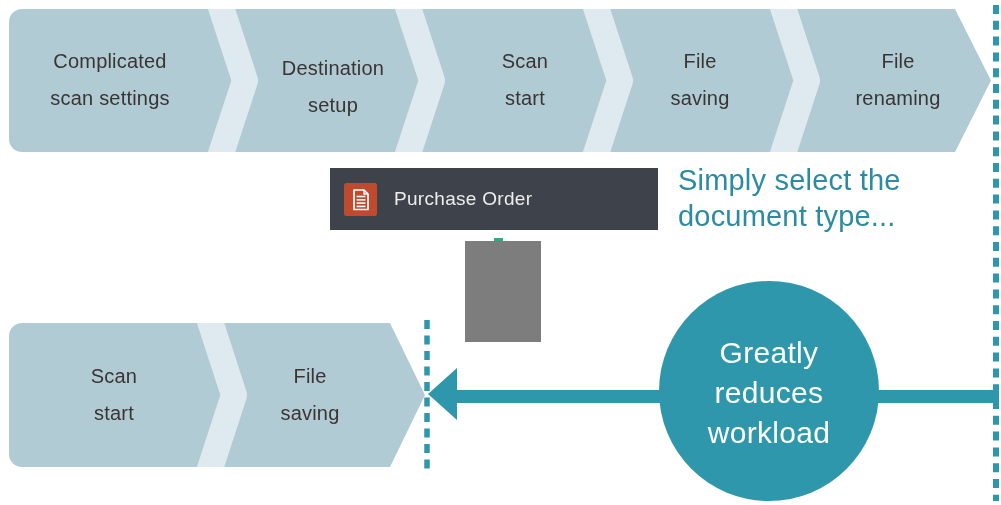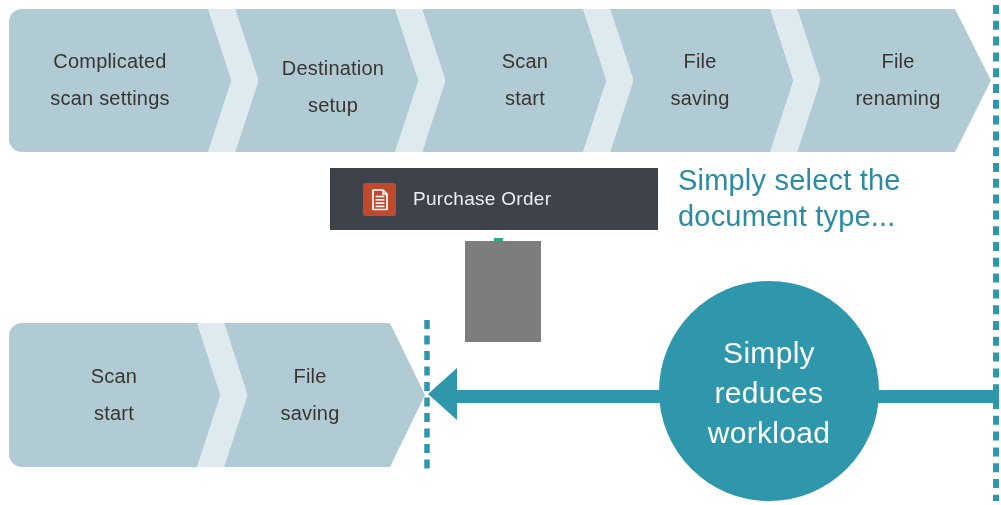--- a/index.html
+++ b/index.html
@@ -15,21 +15,21 @@
   }
   .step-label.top{top:43px;}
   .step-label.bottom{top:358px;}
   .callout-text{
     position:absolute;left:678px;top:162px;white-space:pre-line;
     font-size:29px;line-height:36px;color:#2b8ba3;letter-spacing:0.2px;
   }
   .po-bar{
     position:absolute;left:330px;top:168px;width:328px;height:62px;
     background:#3e434b;display:flex;align-items:center;
-    padding-left:33px;box-sizing:border-box;gap:17px;cursor:default;
+    padding-left:14px;box-sizing:border-box;gap:17px;cursor:default;
   }
   .po-label{font-size:19px;color:#ededed;letter-spacing:0.3px;}
   .gray-box{
     position:absolute;left:465px;top:241px;width:76px;height:101px;
     background:#7d7d7d;
   }
   .green-dash{
     position:absolute;left:494px;top:238px;width:9px;height:3px;
     background:#2faa7a;
   }
@@ -104,17 +104,17 @@
   <div class="gray-box"></div>
 
   <div class="callout-text">Simply select the
 document type...</div>
 
   <div class="step-label bottom" style="left:114px;">Scan
 start</div>
   <div class="step-label bottom" style="left:310px;">File
 saving</div>
 
-  <div class="circle-text">Simply
+  <div class="circle-text">Greatly
 reduces
 workload</div>
 
 </div>
 
 </body></html>

